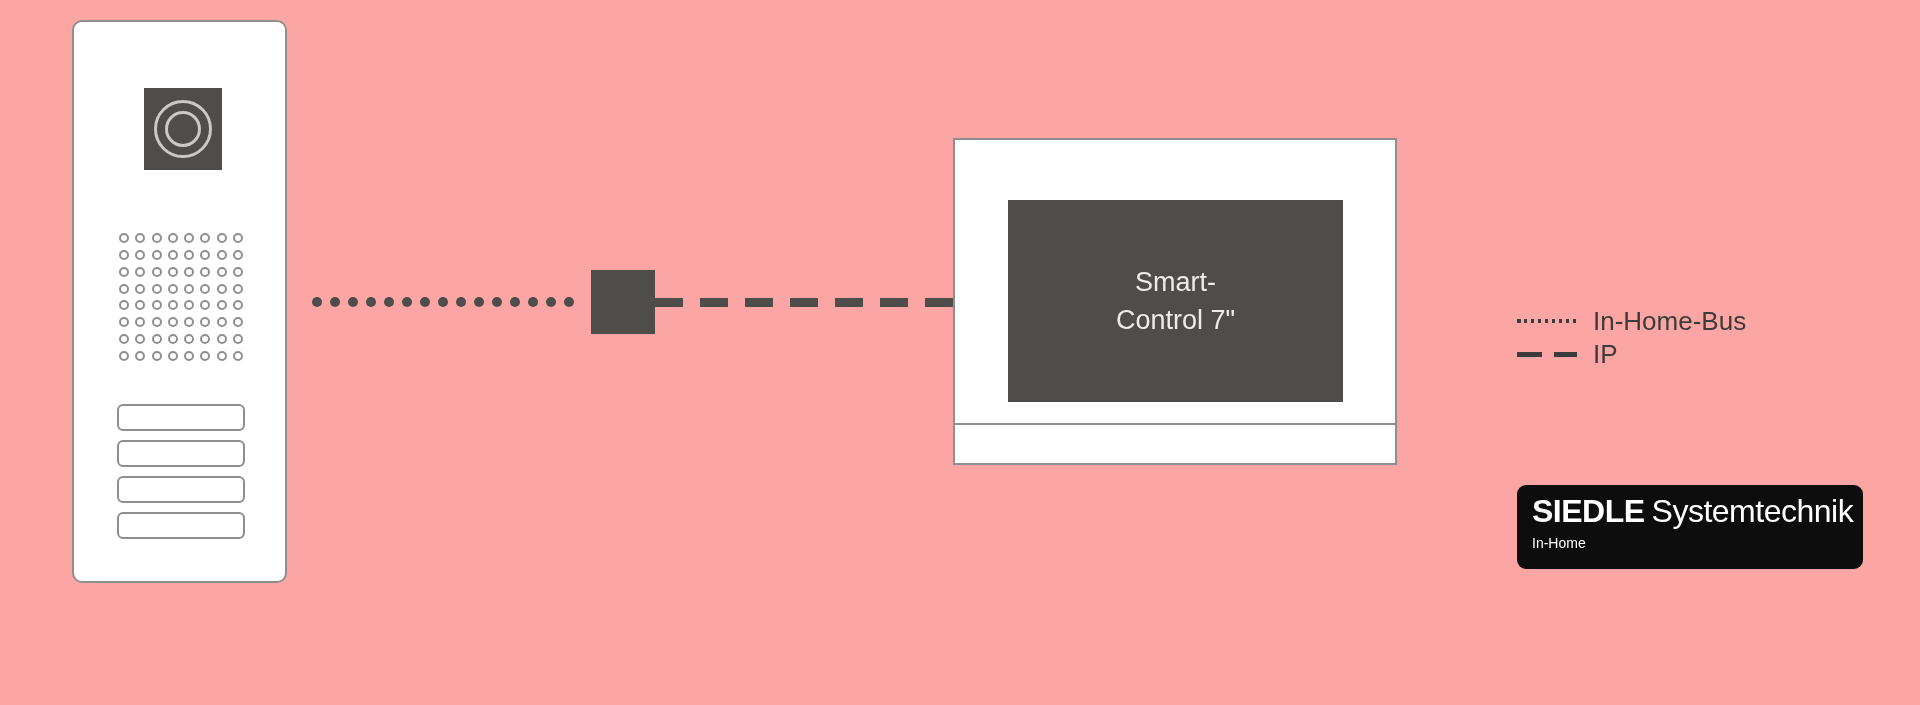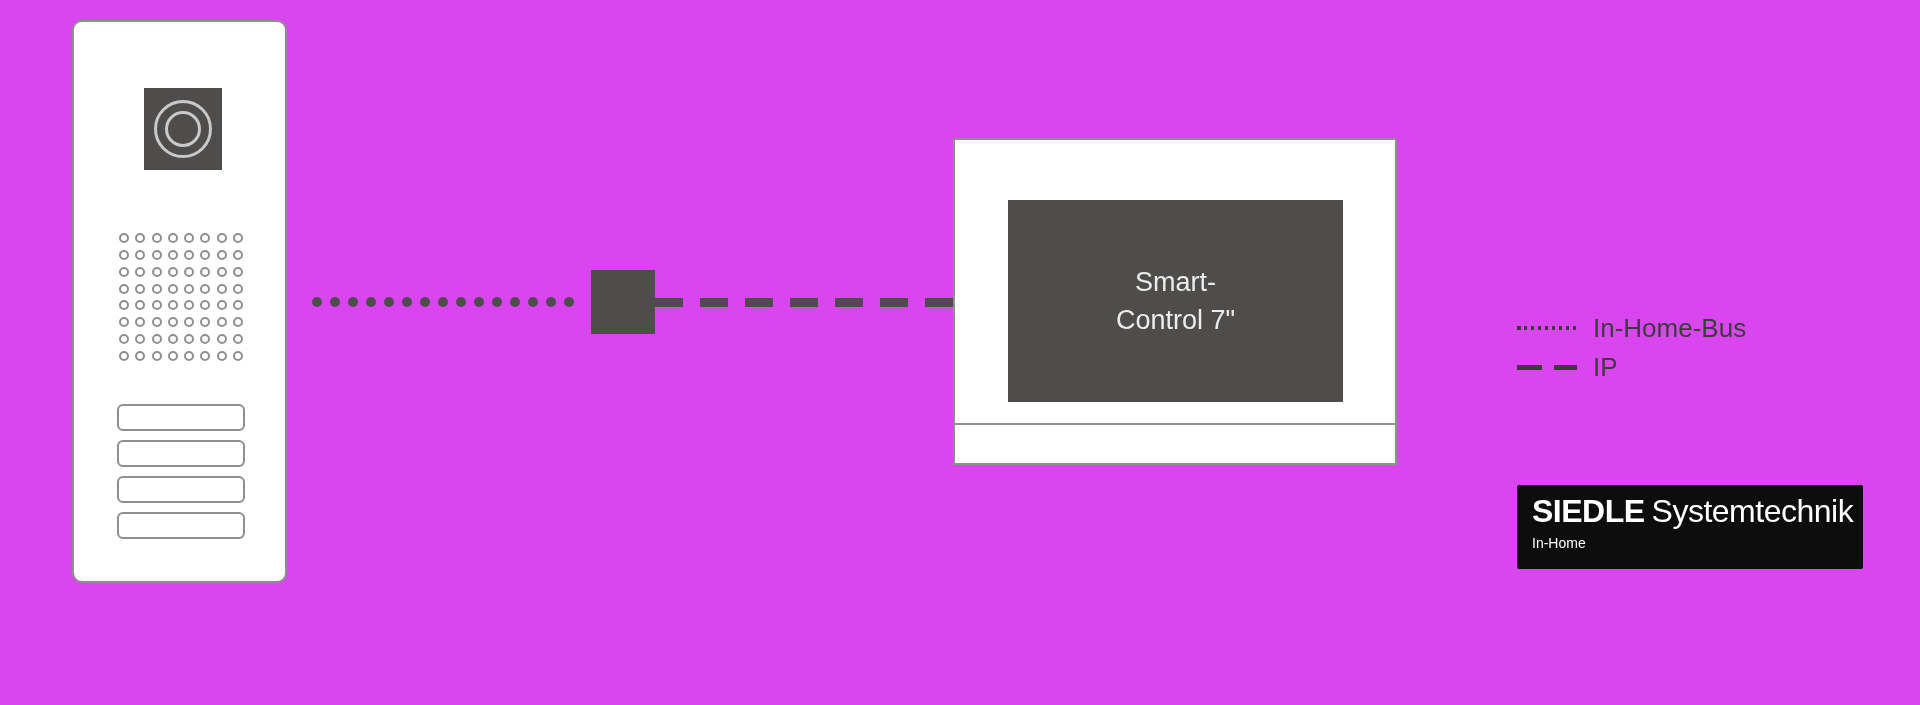--- a/index.html
+++ b/index.html
@@ -5,21 +5,21 @@
   html, body {
     margin: 0;
     padding: 0;
     background: #ffffff;
     font-family: "Liberation Sans", sans-serif;
   }
   #stage {
     position: relative;
     width: 1920px;
     height: 705px;
-    background: #d946ef;
+    background: #fca5a5;
     overflow: hidden;
   }
 
   
   .door-panel {
     position: absolute;
     left: 72px; top: 20px;
     width: 215px; height: 563px;
     border: 2px solid #8f8f8f;
     border-radius: 10px;
@@ -172,21 +172,21 @@
     background: #4e4d4b;
     margin-right: 2px;
   }
 
   
   .logo {
     position: absolute;
     left: 1517px; top: 485px;
     width: 346px; height: 84px;
     background: #0d0d0d;
-    border-radius: 2px;
+    border-radius: 9px;
     box-sizing: border-box;
     padding: 7px 12px 8px 15px;
     color: #ffffff;
     overflow: hidden;
   }
   .logo-line1 {
     font-size: 32px;
     line-height: 38px;
     letter-spacing: -0.5px;
     white-space: nowrap;
@@ -307,28 +307,28 @@
   <div class="ip-line"></div>
 
   <div class="monitor">
     <div class="monitor-screen">
       <span>Smart-</span>
       <span>Control 7"</span>
     </div>
     <div class="monitor-divider"></div>
   </div>
 
-  <div class="legend-row" style="top:315px; height:26px;justify-content:flex-end;">
+  <div class="legend-row" style="top:308px; height:26px;justify-content:flex-end;">
     <span class="sample">
       <span class="sample-dotted"></span>
     </span>
     <span class="legend-label">In-Home-Bus</span>
   </div>
 
-  <div class="legend-row" style="top:354px; height:26px;">
+  <div class="legend-row" style="top:341px; height:26px;">
     <span class="sample">
       <span class="sample-dashed"></span>
     </span>
     <span class="legend-label">IP</span>
   </div>
 
 
   <div class="logo">
     <div class="logo-line1">
       <span class="logo-brand">SIEDLE</span><span class="logo-suffix">Systemtechnik</span>

